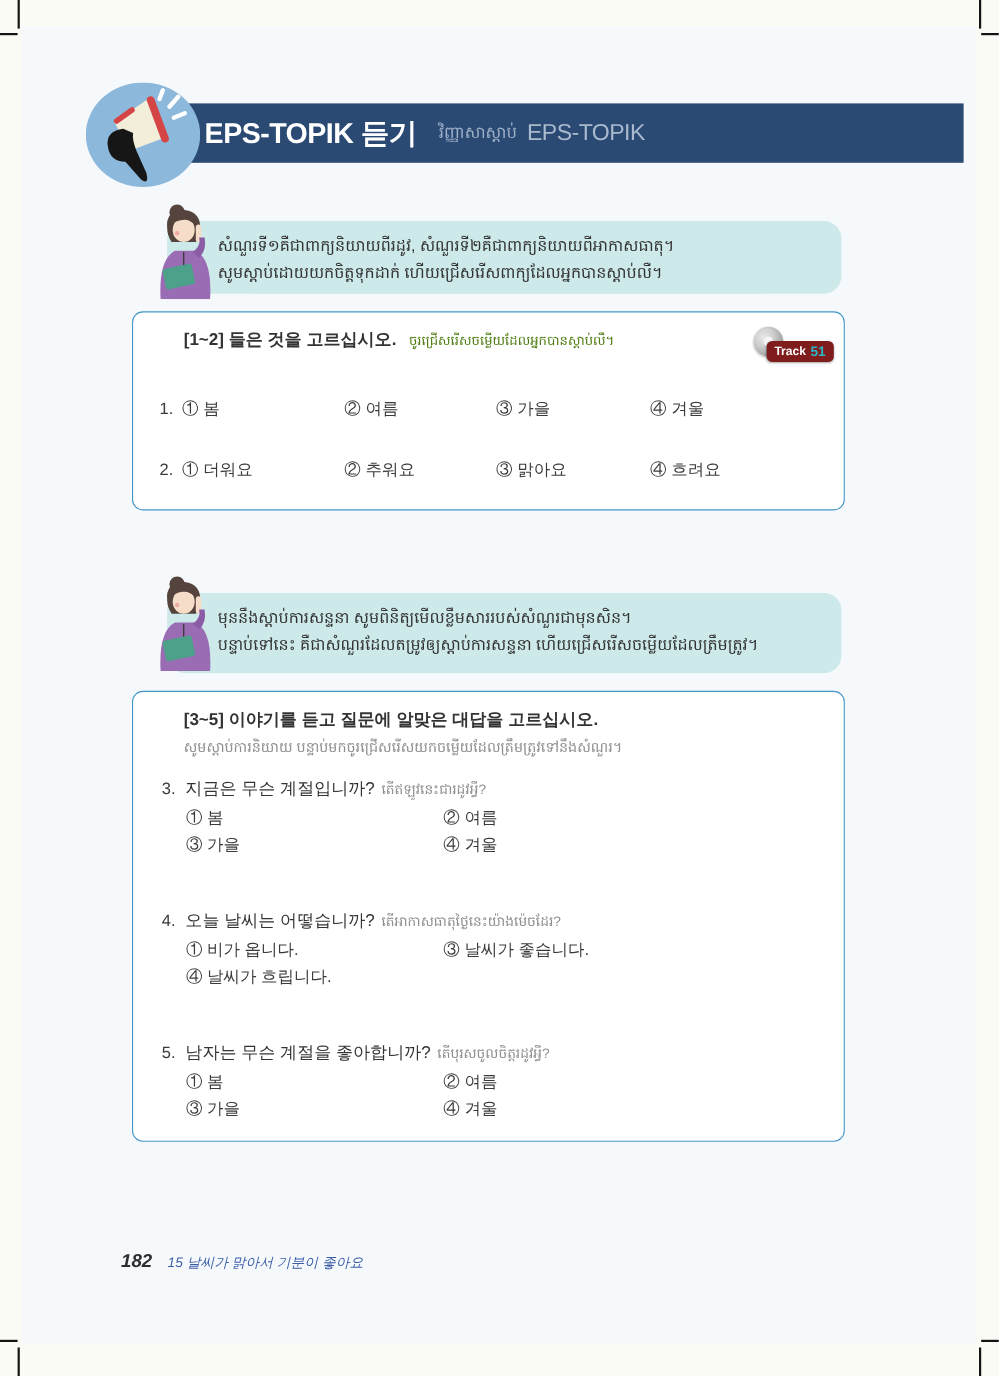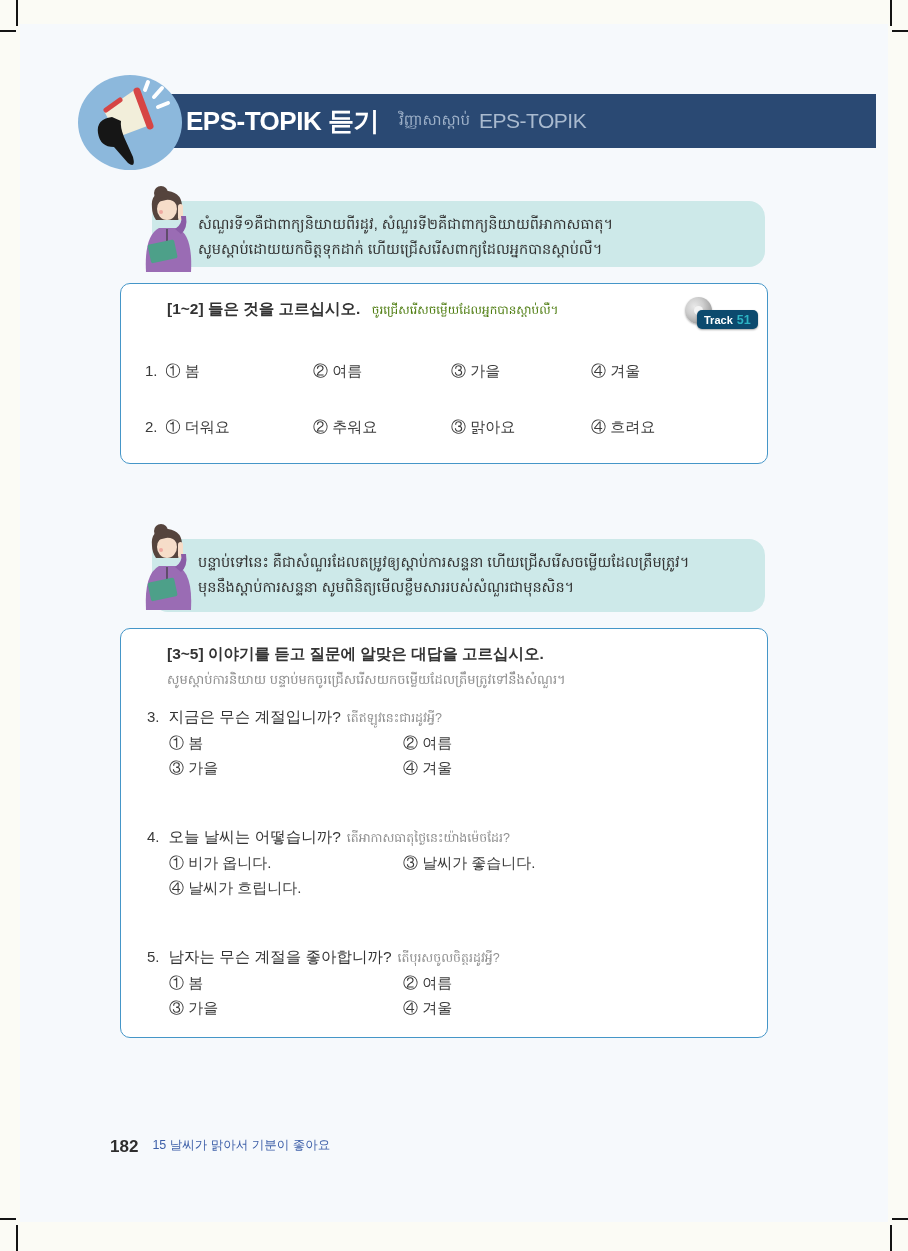--- a/index.html
+++ b/index.html
@@ -66,21 +66,21 @@
     position:absolute; left:2px; top:0; width:27px; height:27px; border-radius:50%;
     background:radial-gradient(circle at 35% 35%, #e8e8e8 0%, #cfcfcf 35%, #9e9e9e 75%, #8a8a8a 100%);
     box-shadow:0 1px 2px rgba(0,0,0,0.3);
   }
   .cd::after {
     content:""; position:absolute; left:9px; top:9px; width:9px; height:9px;
     border-radius:50%; background:#f4f4f4;
   }
   .track-pill {
     position:absolute; left:14px; top:13px; height:19px; padding:0 7px;
-    background:#0c4a6e; border-radius:5px;
+    background:#7f1d1d; border-radius:5px;
     display:flex; align-items:center; box-shadow:0 1px 2px rgba(0,0,0,0.35);
   }
   .track-label { color:#ffffff; font-size:11px; font-weight:700; }
   .track-num { color:#2cb4c4; font-size:12.5px; font-weight:700; margin-left:4px; }
 
   
   .qrow {
     position:absolute; left:24px; width:600px;
     display:grid; grid-template-columns:168px 138px 140px auto;
     color:#3a3a3a; font-size:15px;
@@ -97,21 +97,21 @@
   .qline { white-space:nowrap; }
   .qline .qno { font-size:15px; margin-right:9px; }
   .qline .qko { font-size:15.5px; font-weight:500; color:#333; }
   .qline .qkm { font-size:12.5px; color:#8f8f8f; margin-left:6px; }
   .opts2 {
     margin-top:6px; padding-left:22px;
     display:grid; grid-template-columns:234px auto; row-gap:6px;
   }
 
   
-  .footer { position:absolute; left:110px; top:1137px; display:flex; align-items:flex-start; }
+  .footer { position:absolute; left:110px; top:1137px; display:flex; align-items:flex-end;font-style:italic; }
   .pageno { color:#2e2e2e; font-size:17px; font-weight:700; }
   .chapter { color:#3d5fa8; font-size:12.5px; margin-left:14px; }
 </style>
 </head>
 <body>
 
 <div class="page"></div>
 
 <div class="crop v" style="left:16px; top:0;"></div>
 <div class="crop h" style="left:0; top:30px;"></div>
@@ -181,22 +181,22 @@
   </div>
   <div class="qrow qrow-2">
     <span><span class="qno">2.</span><span>① 더워요</span></span>
     <span>② 추워요</span>
     <span>③ 맑아요</span>
     <span>④ 흐려요</span>
   </div>
 </div>
 
 <div class="bubble bubble-2">
+  <div>មុននឹងស្តាប់ការសន្ទនា សូមពិនិត្យមើលខ្លឹមសាររបស់សំណួរជាមុនសិន។</div>
   <div>បន្ទាប់ទៅនេះ គឺជាសំណួរដែលតម្រូវឲ្យស្តាប់ការសន្ទនា ហើយជ្រើសរើសចម្លើយដែលត្រឹមត្រូវ។</div>
-  <div>មុននឹងស្តាប់ការសន្ទនា សូមពិនិត្យមើលខ្លឹមសាររបស់សំណួរជាមុនសិន។</div>
 </div>
 <div class="teacher teacher-2">
   <svg width="66" height="88" viewBox="0 0 66 88">
     <circle cx="23" cy="9" r="7" fill="#55443d"></circle>
     <path d="M14,24 Q12,7 30,7 Q45,9 44,25 Q44,33 40,36 L18,36 Q14,30 14,24" fill="#55443d"></path>
     <ellipse cx="29" cy="25" rx="10" ry="11" fill="#f6ddc9"></ellipse>
     <path d="M19,19 Q22,11 32,13 Q40,14 40,21 Q34,15 28,16 Q22,17 19,19" fill="#55443d"></path>
     <circle cx="23" cy="28" r="2" fill="#efa9a1"></circle>
     <rect x="40" y="20" width="5" height="16" rx="2.5" fill="#f6ddc9"></rect>
     <path d="M8,88 Q6,52 21,44 L39,44 Q55,50 53,88 Z" fill="#9a6cb4"></path>

